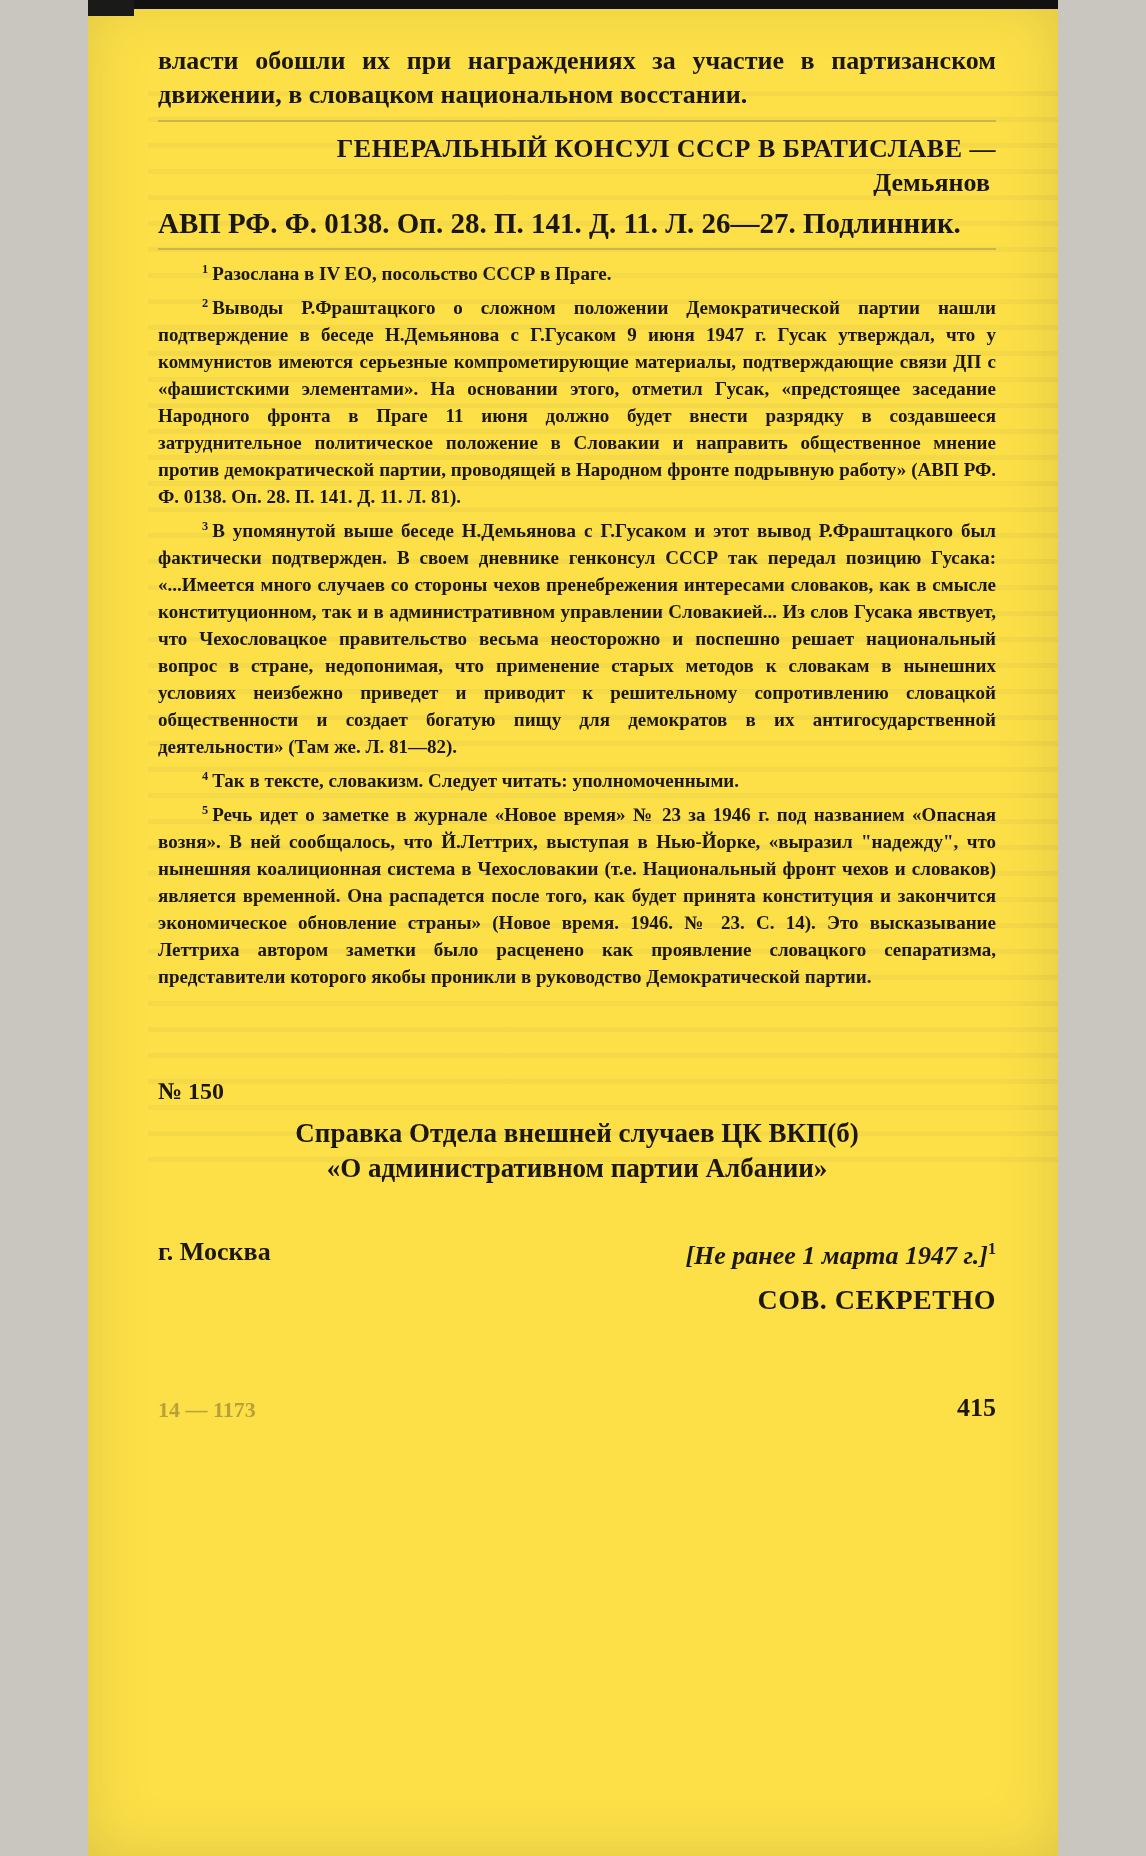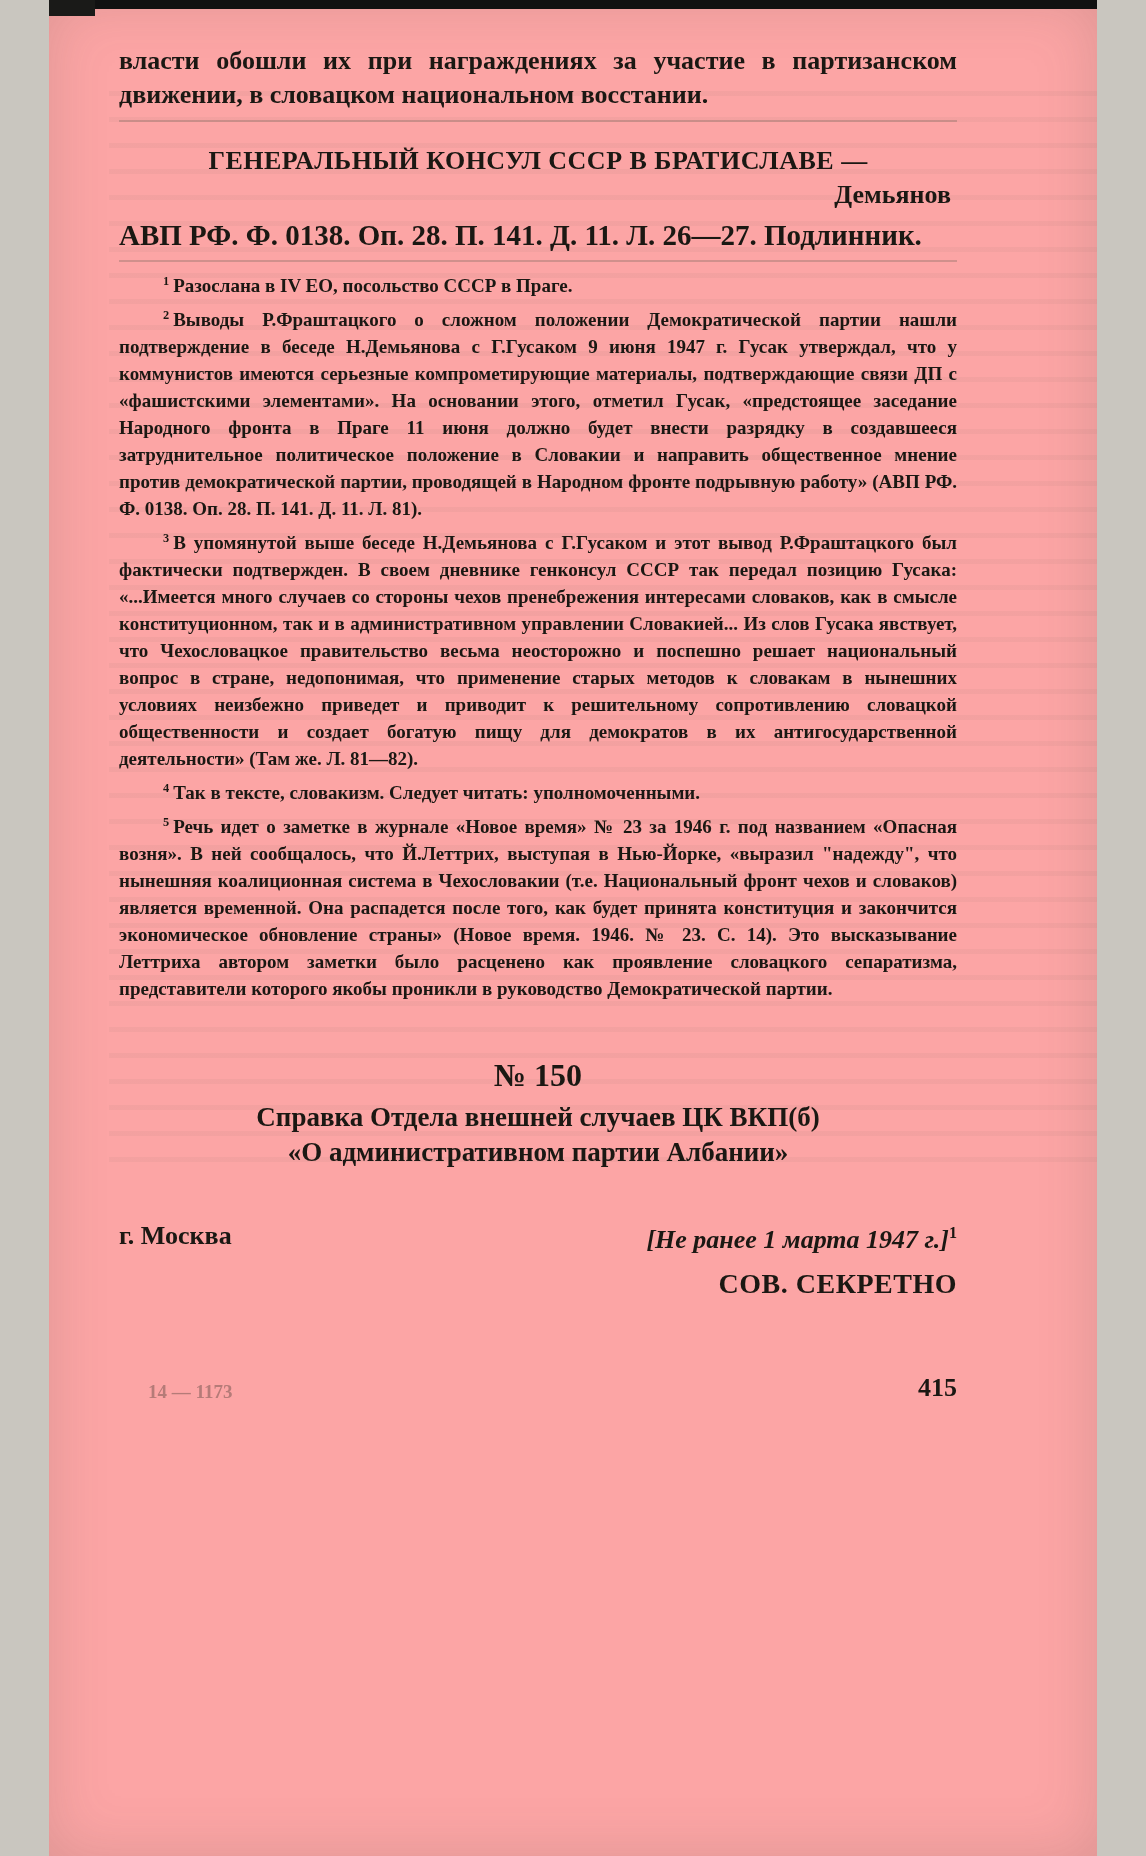--- a/index.html
+++ b/index.html
@@ -1,20 +1,20 @@
 <!DOCTYPE html>
 <html lang="ru"><head>
 <meta charset="utf-8">
 <style>
   html,body { margin:0; padding:0; background:#c9c6bf; }
   .page {
     position:relative;
-    width:1048px; height:1856px;
+    width:970px; height:1856px;
     margin:0 auto;
-    background:#fca5a5;
+    background:#fde047;
     font-family:"Liberation Serif","DejaVu Serif",serif;
     font-weight:bold;
     color:#1b1813;
     overflow:hidden;
     box-shadow:inset 0 0 60px rgba(80,75,65,0.18);
   }
   
   .scan-bar-top { position:absolute; top:0; left:0; width:100%; height:9px; background:#111; }
   .scan-corner { position:absolute; top:0; left:0; width:46px; height:16px; background:#1a1a18; }
   .bleed {
@@ -22,35 +22,35 @@
     background:repeating-linear-gradient(180deg, transparent 0 21px, rgba(95,90,78,0.055) 21px 26px);
     pointer-events:none;
   }
   .content {
     position:absolute; left:70px; top:44px; width:838px;
     text-align:justify;
   }
   p { margin:0; }
   .body-text { font-size:26px; line-height:34px; }
   .faint-rule { height:2px; background:rgba(95,88,75,0.28); margin:8px 0 6px 0; }
-  .consul-line { text-align:center; font-size:26px; line-height:34px; margin-top:22px; letter-spacing:0.5px; }
+  .consul-line { text-align:right; font-size:26px; line-height:34px; margin-top:10px; letter-spacing:0.5px; }
   .sign-name { text-align:right; font-size:26px; line-height:34px; padding-right:6px; }
   .archive-ref { font-size:29px; line-height:34px; margin-top:6px; }
   .footnotes { margin-top:10px; }
   .footnote { font-size:19px; line-height:27px; text-indent:44px; margin-top:7px; }
   sup.fn-num { font-size:0.65em; line-height:0; vertical-align:super; padding-right:4px; }
-  .doc-number { text-align:center; font-size:32px; line-height:34px; margin-top:56px; }
+  .doc-number { text-align:left; font-size:24px; line-height:34px; margin-top:84px; }
   .doc-title { text-align:center; font-size:27px; line-height:35px; margin:8px 0 0 0; font-weight:bold; }
   .place-date-row { display:flex; justify-content:space-between; align-items:center; margin-top:46px; font-size:26px; line-height:34px; }
   .doc-date { font-style:italic; }
   .doc-date sup { font-style:normal; font-size:0.62em; vertical-align:super; }
   .classification { text-align:right; font-size:28px; line-height:34px; margin-top:10px; letter-spacing:0.5px; }
   .doc-body { font-size:26px; line-height:35px; margin-top:52px; text-indent:52px; }
   .footer-row { display:flex; justify-content:space-between; align-items:flex-end; margin-top:66px; }
-  .print-mark { font-size:19px; color:rgba(50,46,38,0.35); font-weight:bold; padding-top:14px;margin-left:29px; }
+  .print-mark { font-size:22px; color:rgba(50,46,38,0.35); font-weight:bold; padding-top:14px; }
   .page-number { font-size:26px; }
 </style>
 </head>
 <body>
 
 <div class="page">
   <div class="scan-bar-top"></div>
   <div class="scan-corner"></div>
   <div class="bleed"></div>
 

